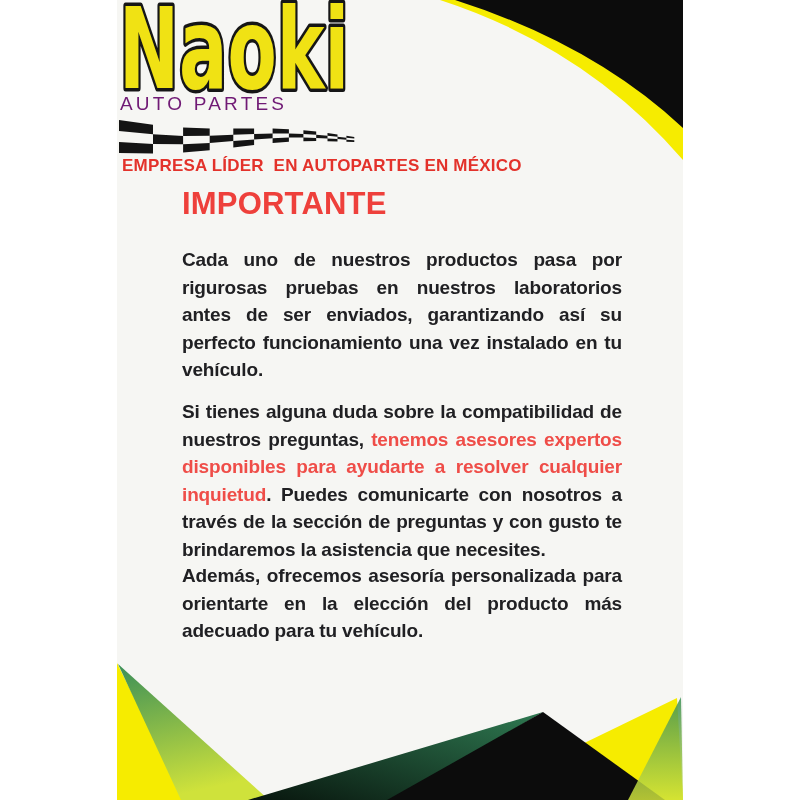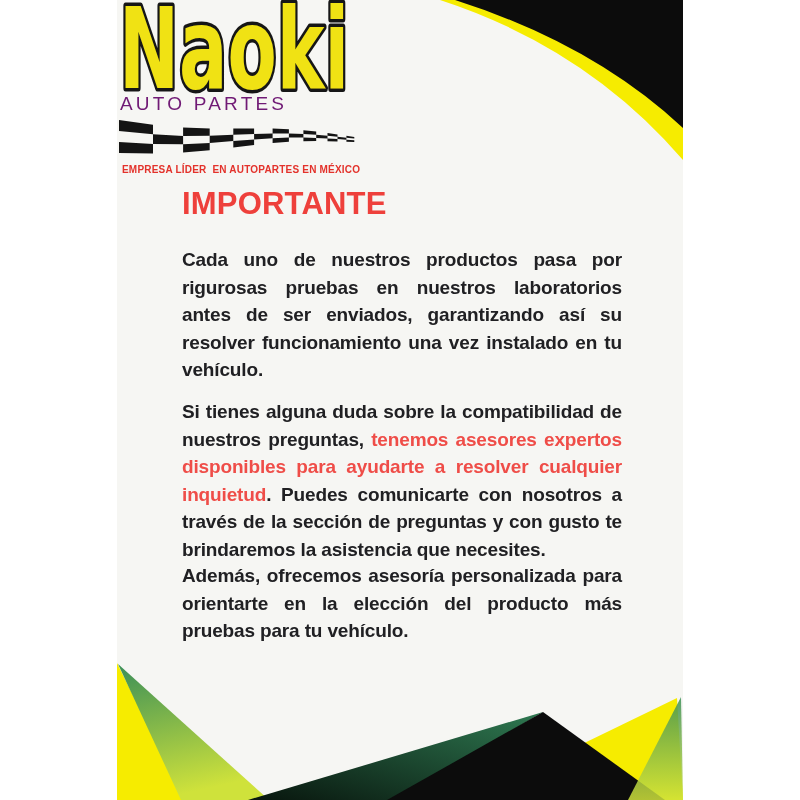--- a/index.html
+++ b/index.html
@@ -8,21 +8,21 @@
   .content{position:absolute;left:117px;top:0;width:566px;height:800px;
            background:#f6f6f3;overflow:hidden;}
   .decor{position:absolute;left:0;top:0;width:566px;height:800px;pointer-events:none;z-index:1;}
   .header{position:absolute;left:0;top:0;width:566px;z-index:2;}
   .logo-svg{position:absolute;left:-2px;top:0;width:256px;height:102px;overflow:visible;}
   .logo-svg text{font-family:"DejaVu Sans",sans-serif;font-weight:900;
                  paint-order:stroke fill;stroke:#161616;stroke-width:7px;stroke-linejoin:round;}
   .subtitle{position:absolute;left:3px;top:93px;font-size:19px;font-weight:400;
             color:#701a75;letter-spacing:3.2px;transform:scaleY(0.96);}
   .flag-svg{position:absolute;left:0;top:112px;width:250px;height:46px;overflow:visible;}
-  .tagline{position:absolute;left:5px;top:164px;font-size:10px;font-weight:800;
+  .tagline{position:absolute;left:5px;top:156px;font-size:17px;font-weight:800;
            color:var(--tagline-red);letter-spacing:0.2px;white-space:pre-wrap;}
   .text-col{position:absolute;left:65px;top:0;width:440px;z-index:2;}
   .title{position:absolute;left:0;top:186px;font-size:31px;font-weight:900;
          color:var(--title-red);letter-spacing:0.2px;}
   .para{position:absolute;left:0;width:440px;font-size:19px;line-height:27.5px;
         font-weight:700;color:var(--body-text);text-align:justify;letter-spacing:-0.15px;}
   .p1{top:246px;}
   .p2{top:398px;}
   .p3{top:562px;}
   .hl{color:var(--highlight-red);}
@@ -67,19 +67,19 @@
       </svg>
       <div class="subtitle">AUTO PARTES</div>
       <svg id="flag-svg" class="flag-svg" viewBox="0 0 250 46" aria-hidden="true">
         <path id="flag-path" fill="#141414" d="M2.0,8.0L36.0,12.8L36.0,22.3L2.0,19.0ZM2.0,30.0L36.0,31.9L36.0,41.4L2.0,41.0ZM36.0,22.3L66.1,23.9L66.1,32.2L36.0,31.9ZM66.1,15.6L92.7,16.5L92.7,23.7L66.1,23.9ZM66.1,32.2L92.7,31.0L92.7,38.2L66.1,40.5ZM92.7,23.7L116.3,22.8L116.3,29.1L92.7,31.0ZM116.3,16.5L137.1,16.4L137.1,21.9L116.3,22.8ZM116.3,29.1L137.1,27.4L137.1,32.9L116.3,35.4ZM137.1,21.9L155.6,21.4L155.6,26.2L137.1,27.4ZM155.6,16.6L171.9,17.3L171.9,21.5L155.6,21.4ZM155.6,26.2L171.9,25.6L171.9,29.8L155.6,31.0ZM171.9,21.5L186.4,22.0L186.4,25.6L171.9,25.6ZM186.4,18.3L199.2,19.6L199.2,22.8L186.4,22.0ZM186.4,25.6L199.2,25.9L199.2,29.0L186.4,29.2ZM199.2,22.8L210.5,23.8L210.5,26.5L199.2,25.9ZM210.5,21.0L220.5,22.4L220.5,24.8L210.5,23.8ZM210.5,26.5L220.5,27.1L220.5,29.4L210.5,29.2ZM220.5,24.8L229.4,25.7L229.4,27.7L220.5,27.1ZM229.4,23.7L237.3,24.9L237.3,26.6L229.4,25.7ZM229.4,27.7L237.3,28.3L237.3,30.0L229.4,29.7Z"></path>
       </svg>
       <div class="tagline">EMPRESA LÍDER  EN AUTOPARTES EN MÉXICO</div>
     </div>
 
     <div class="text-col">
       <div class="title">IMPORTANTE</div>
-      <div class="para p1">Cada uno de nuestros productos pasa por rigurosas pruebas en nuestros laboratorios antes de ser enviados, garantizando así su resolver funcionamiento una vez instalado en tu vehículo.</div>
+      <div class="para p1">Cada uno de nuestros productos pasa por rigurosas pruebas en nuestros laboratorios antes de ser enviados, garantizando así su perfecto funcionamiento una vez instalado en tu vehículo.</div>
       <div class="para p2"><span>Si tienes alguna duda sobre la compatibilidad de nuestros preguntas, </span><span class="hl">tenemos asesores expertos disponibles para ayudarte a resolver cualquier inquietud</span><span>. Puedes comunicarte con nosotros a través de la sección de preguntas y con gusto te brindaremos la asistencia que necesites.</span></div>
-      <div class="para p3">Además, ofrecemos asesoría personalizada para orientarte en la elección del producto más pruebas para tu vehículo.</div>
+      <div class="para p3">Además, ofrecemos asesoría personalizada para orientarte en la elección del producto más adecuado para tu vehículo.</div>
     </div>
 
   </div>
 </div>
 
 </body></html>

